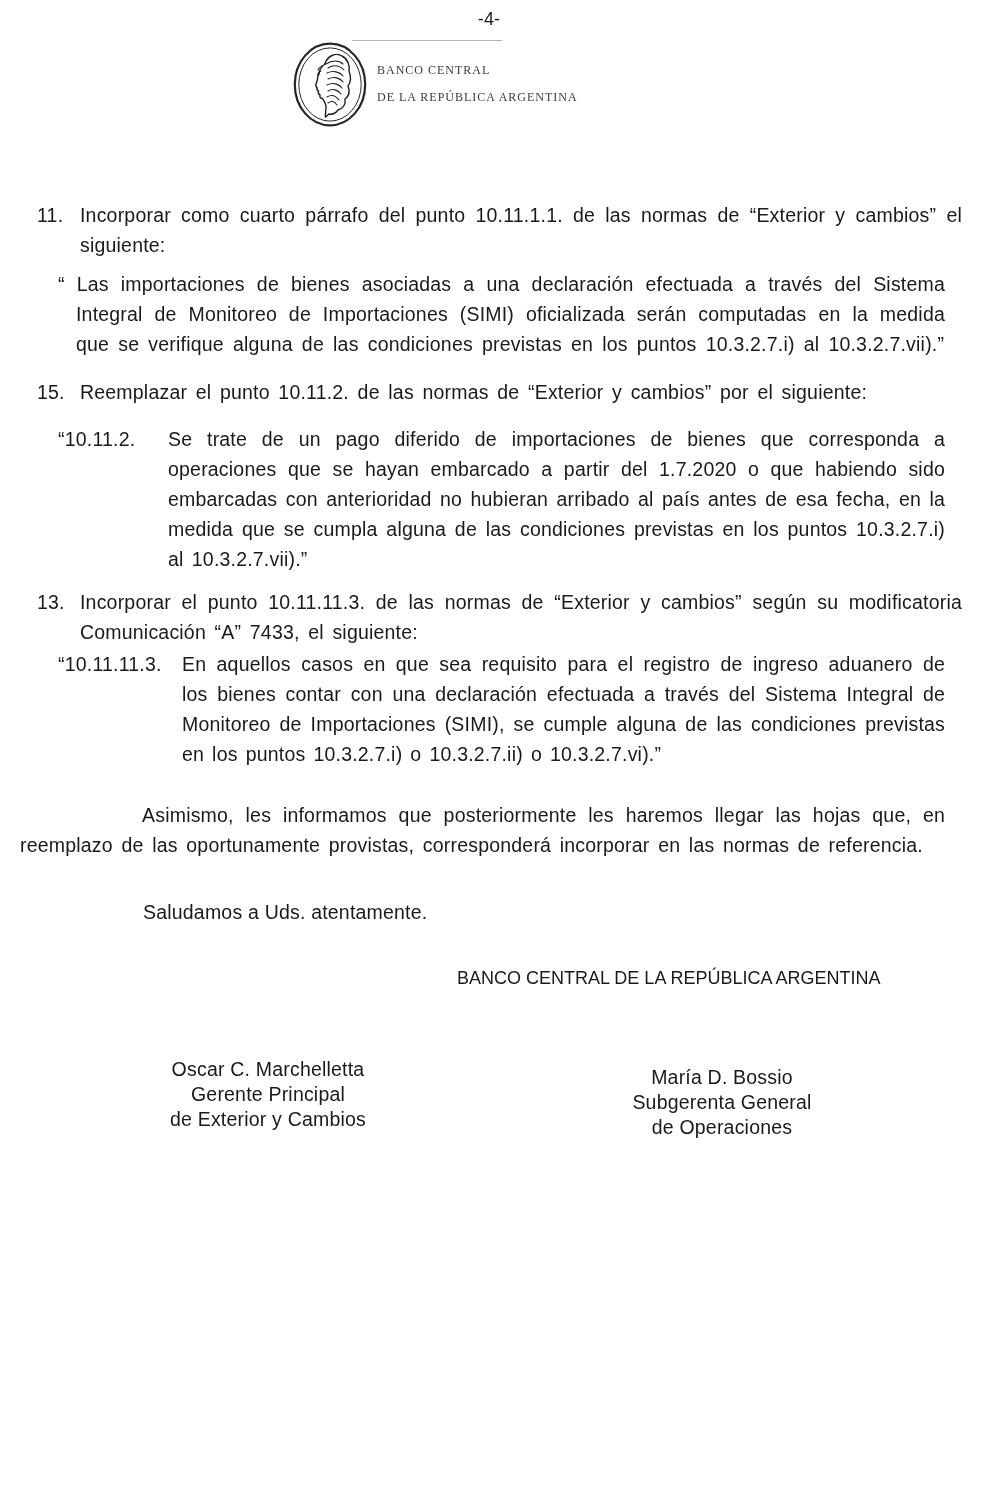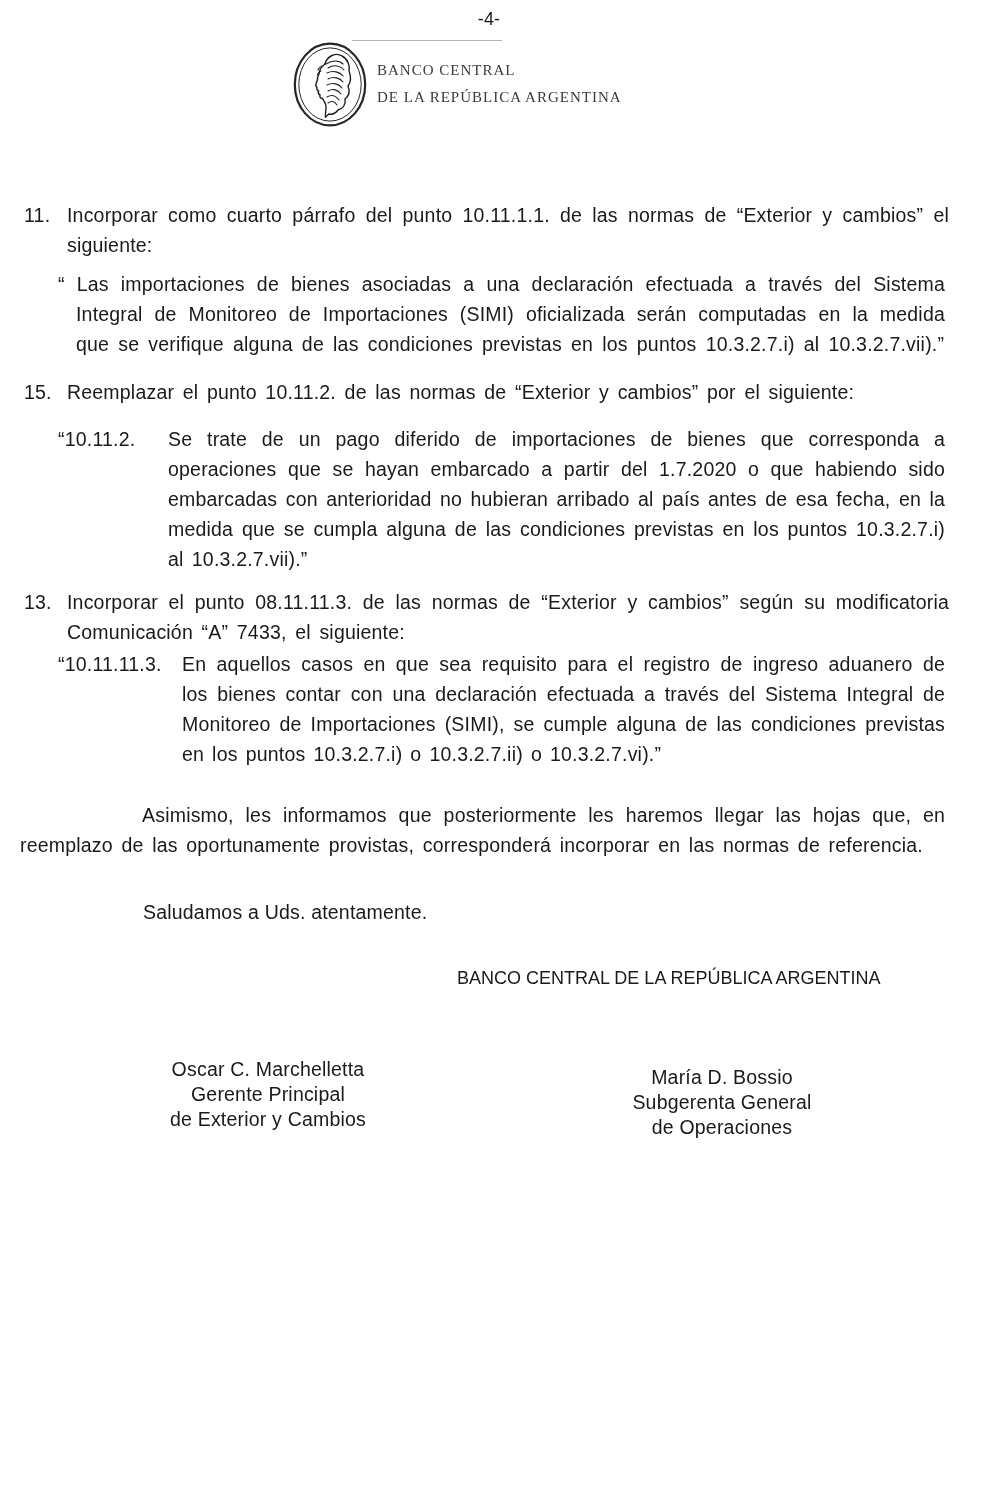--- a/index.html
+++ b/index.html
@@ -7,25 +7,25 @@
     position:relative;width:1000px;height:1507px;background:#ffffff;overflow:hidden;
     font-family:"Liberation Sans",sans-serif;font-size:19.5px;line-height:30px;
     color:#1a1a1a;letter-spacing:0.2px;
   }
   .pageno{position:absolute;top:4px;left:0;width:978px;text-align:center;font-size:18px;}
   
   .lh-rule{position:absolute;left:352px;top:40px;width:150px;height:1px;background:#b4b4b4;}
   .logo{position:absolute;left:292px;top:42px;width:76px;height:85px;}
   .bank-title{
     position:absolute;left:377px;top:57px;
-    font-family:"Liberation Serif",serif;font-size:15px;line-height:27px;
+    font-family:"Liberation Serif",serif;font-size:12px;line-height:27px;
     letter-spacing:1px;color:#3a3a3a;
   }
   
-  .item{position:absolute;left:24px;width:925px;display:flex;}
+  .item{position:absolute;left:37px;width:925px;display:flex;}
   .item .num{flex:none;width:43px;}
   .item .itext{flex:1;text-align:justify;word-spacing:3px;}
   
   .quotepara{
     position:absolute;left:58px;width:887px;box-sizing:border-box;
     padding-left:18px;text-indent:-18px;text-align:justify;word-spacing:3.5px;
   }
   
   .clause{position:absolute;left:58px;width:887px;display:flex;}
   .clause .cnum{flex:none;}
@@ -90,21 +90,21 @@
     <div class="num">15.</div>
     <div class="itext">Reemplazar el punto 10.11.2. de las normas de “Exterior y cambios” por el siguiente:</div>
   </div>
   <div class="clause" style="top:424px">
     <div class="cnum cnum-w110">“10.11.2.</div>
     <div class="ctext ws26">Se trate de un pago diferido de importaciones de bienes que corresponda a operaciones que se hayan embarcado a partir del 1.7.2020 o que habiendo sido embarcadas con anterioridad no hubieran arribado al país antes de esa fecha, en la medida que se cumpla alguna de las condiciones previstas en los puntos 10.3.2.7.i) al 10.3.2.7.vii).”</div>
   </div>
 
   <div class="item" style="top:587px">
     <div class="num">13.</div>
-    <div class="itext">Incorporar el punto 08.11.11.3. de las normas de “Exterior y cambios” según su modificatoria Comunicación “A” 7433, el siguiente:</div>
+    <div class="itext">Incorporar el punto 10.11.11.3. de las normas de “Exterior y cambios” según su modificatoria Comunicación “A” 7433, el siguiente:</div>
   </div>
   <div class="clause" style="top:649px">
     <div class="cnum cnum-w124">“10.11.11.3.</div>
     <div class="ctext ws24">En aquellos casos en que sea requisito para el registro de ingreso aduanero de los bienes contar con una declaración efectuada a través del Sistema Integral de Monitoreo de Importaciones (SIMI), se cumple alguna de las condiciones previstas en los puntos 10.3.2.7.i) o 10.3.2.7.ii) o 10.3.2.7.vi).”</div>
   </div>
 
   <div class="closing-para">Asimismo, les informamos que posteriormente les haremos llegar las hojas que, en reemplazo de las oportunamente provistas, corresponderá incorporar en las normas de referencia.</div>
   <div class="salutation">Saludamos a Uds. atentamente.</div>
   <div class="bankline">BANCO CENTRAL DE LA REPÚBLICA ARGENTINA</div>
 

